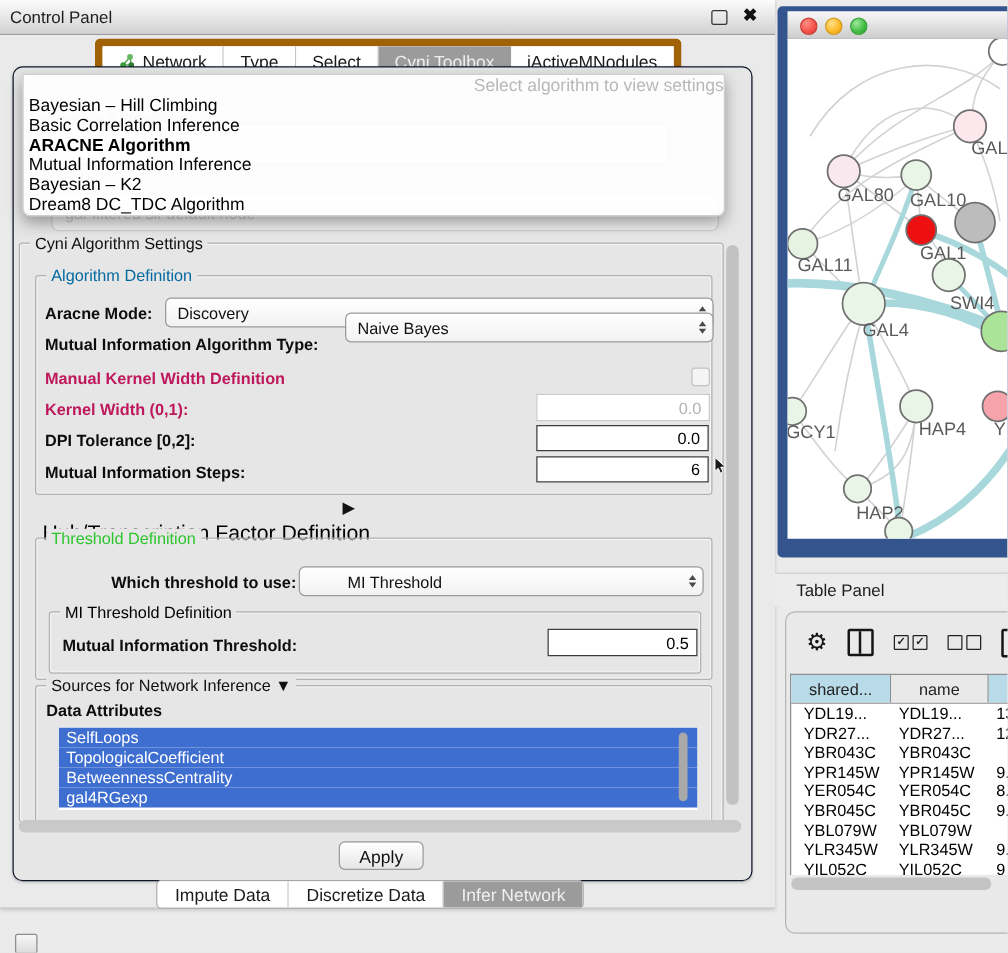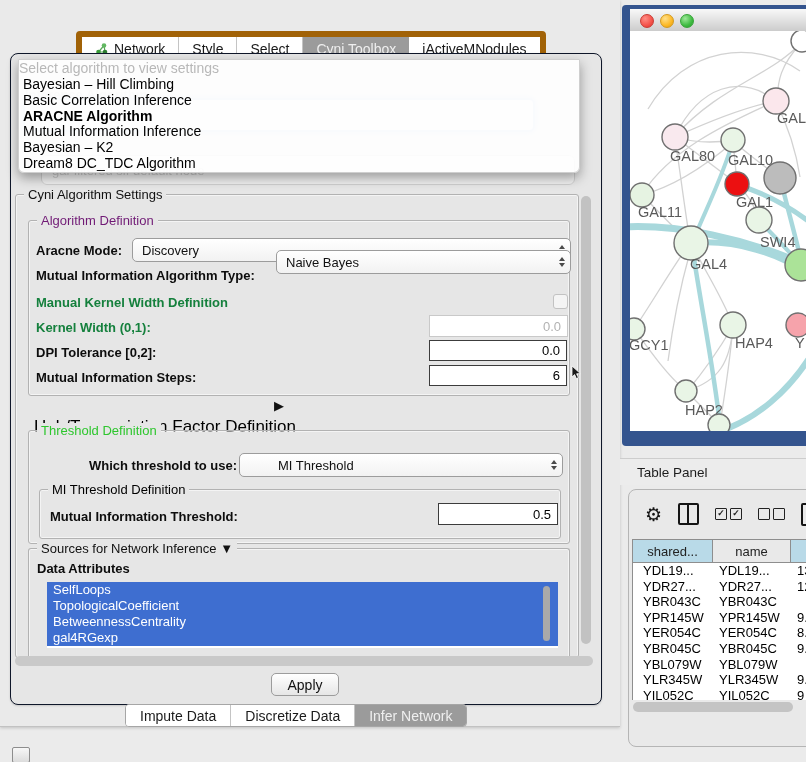--- a/index.html
+++ b/index.html
@@ -19,29 +19,29 @@
   .tab.selected{background:#9b9b9b;color:#efefef;border-right:none;}
   .tab .net-ic{margin-right:6px;display:inline-flex;}
   
   .cp-main{left:10px;top:53px;width:590px;height:650px;background:#e6e6e6;border:1px solid #0f172a;border-radius:8px;box-shadow:0 1px 2px rgba(0,0,0,.15);}
   
   .hidden-label{left:14px;top:33px;font-weight:bold;color:#333;opacity:.18;}
   .hidden-combo1{left:12px;top:44px;width:508px;height:30px;border:2px solid #6f9fe6;border-radius:6px;background:#fff;opacity:.4;box-shadow:0 0 5px 2px rgba(90,140,230,.7);}
   .hidden-combo2{left:30px;top:101px;width:522px;height:28px;border:1px solid #b5b5b5;border-radius:6px;background:#fdfdfd;opacity:.45;color:#a9a9a9;display:flex;align-items:center;padding-left:10px;}
   
   .dd-overlay{left:18px;top:59px;width:560px;height:112px;background:rgba(255,255,255,.92);border:1px solid #cfcfcf;border-radius:0 0 6px 6px;box-shadow:0 5px 12px rgba(0,0,0,.35);z-index:20;}
-  .dd-ph{width:100%;text-align:left;color:#b8b8b8;font-size:14px;height:17px;line-height:17px;}
+  .dd-ph{width:100%;text-align:right;color:#b8b8b8;font-size:14px;height:17px;line-height:17px;}
   .dd-list{list-style:none;margin:0;padding:0;}
   .dd-list li{height:15.8px;line-height:15.8px;padding-left:4px;font-size:14px;color:#000;white-space:nowrap;}
   .dd-list li.bold{font-weight:bold;}
   
   .groupbox{border:1px solid #b2b2b2;border-radius:3px;box-shadow:inset 0 0 0 1px rgba(255,255,255,.55);}
   .gb-title{position:absolute;top:-8px;left:8px;background:#e6e6e6;padding:0 4px;font-size:13px;white-space:nowrap;}
   .lbl{position:absolute;font-weight:bold;font-size:13px;color:#0d0d0d;white-space:nowrap;}
-  .lbl.dis{color:#15803d;}
+  .lbl.dis{color:#be185d;}
   .combo{position:absolute;background:linear-gradient(#ffffff,#f2f2f2);border:1px solid #9c9c9c;border-radius:5px;display:flex;align-items:center;padding-left:9px;font-size:13px;color:#111;}
   .combo .spin{position:absolute;right:5px;top:50%;transform:translateY(-50%);display:flex;flex-direction:column;gap:2px;}
   .t-up{width:0;height:0;border-left:3.5px solid transparent;border-right:3.5px solid transparent;border-bottom:4.5px solid #4a4a4a;}
   .t-dn{width:0;height:0;border-left:3.5px solid transparent;border-right:3.5px solid transparent;border-top:4.5px solid #4a4a4a;}
   .field{position:absolute;background:#fff;display:flex;align-items:center;justify-content:flex-end;padding-right:6px;font-size:13px;}
   .field.en{border:1.5px solid #3c3c3c;color:#000;}
   .field.dis{border:1px solid #c9c9c9;color:#b2b2b2;}
   .chk{position:absolute;width:13px;height:13px;border:1px solid #c2c2c2;border-radius:3px;background:#f4f4f4;}
   .vscroll{position:absolute;width:10px;border-radius:5px;background:#c2c2c2;}
   .hscroll{position:absolute;height:10px;border-radius:5px;background:#c9c9c9;}
@@ -81,35 +81,40 @@
   .tp-rows{overflow:hidden;height:137px;}
   .tr{display:flex;height:15.6px;line-height:15.6px;font-size:13px;color:#000;}
   .td{white-space:nowrap;overflow:hidden;box-sizing:border-box;}
   .cursor-arrow{z-index:40;}
 </style>
 </head>
 <body>
 
 <div class="abs cp-window">
 
+  <div class="abs cp-titlebar">
+    <span class="abs cp-title">Control Panel</span>
+    <span class="abs float-btn"></span>
+    <span class="abs close-btn">✖</span>
+  </div>
 
   <div class="abs tabbar">
       <div class="tab">
         <span class="net-ic">
           <svg width="13" height="13">
             <path d="M3.5,10 L9,3.5 L10,10 Z" stroke="#57a757" fill="none" stroke-width="1.2"></path>
             <circle cx="3.5" cy="10" r="2.3" fill="#3a9e3a"></circle>
             <circle cx="9" cy="3.5" r="2.3" fill="#62b862"></circle>
             <circle cx="10" cy="10" r="2.3" fill="#2e7d32"></circle>
           </svg>
         </span>
         <span>Network</span>
       </div>
       <div class="tab">
-        <span>Style</span>
+        <span>Type</span>
       </div>
       <div class="tab">
         <span>Select</span>
       </div>
       <div class="tab selected">
         <span>Cyni Toolbox</span>
       </div>
       <div class="tab">
         <span>jActiveMNodules</span>
       </div>
@@ -120,21 +125,21 @@
     <span class="abs lbl hidden-label">Inference Algorithm</span>
     <div class="abs hidden-combo1"></div>
     <div class="abs hidden-combo2">
       <span>gal-filtered sif default node</span>
     </div>
 
     <div class="abs groupbox" style="left:4px;top:140px;width:562px;height:462px;">
       <span class="gb-title">Cyni Algorithm Settings</span>
 
       <div class="abs groupbox" style="left:12px;top:25px;width:540px;height:174px;">
-        <span class="gb-title" style="color:#701a75;">Algorithm Definition</span>
+        <span class="gb-title" style="color:#0369a1;">Algorithm Definition</span>
 
         <span class="lbl" style="left:7px;top:22px;">Aracne Mode:</span>
         <div class="combo" style="left:103px;top:17px;width:428px;height:22px;">
           <span>Discovery</span>
           <span class="spin">
               <span class="t-up"></span>
               <span class="t-dn"></span>
             </span>
         </div>
 

